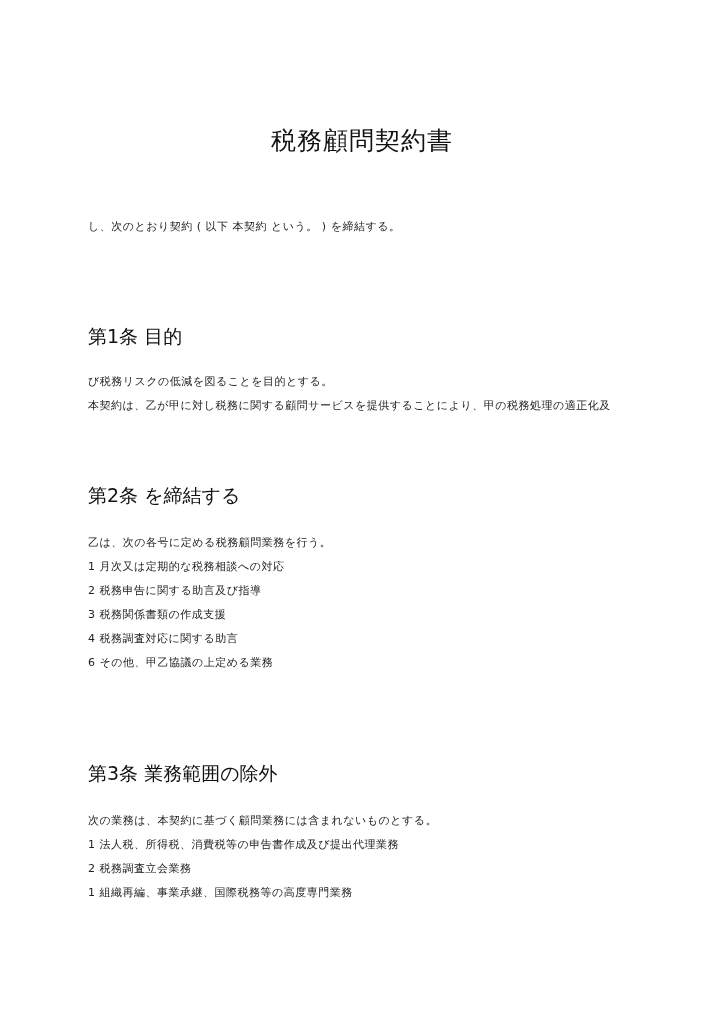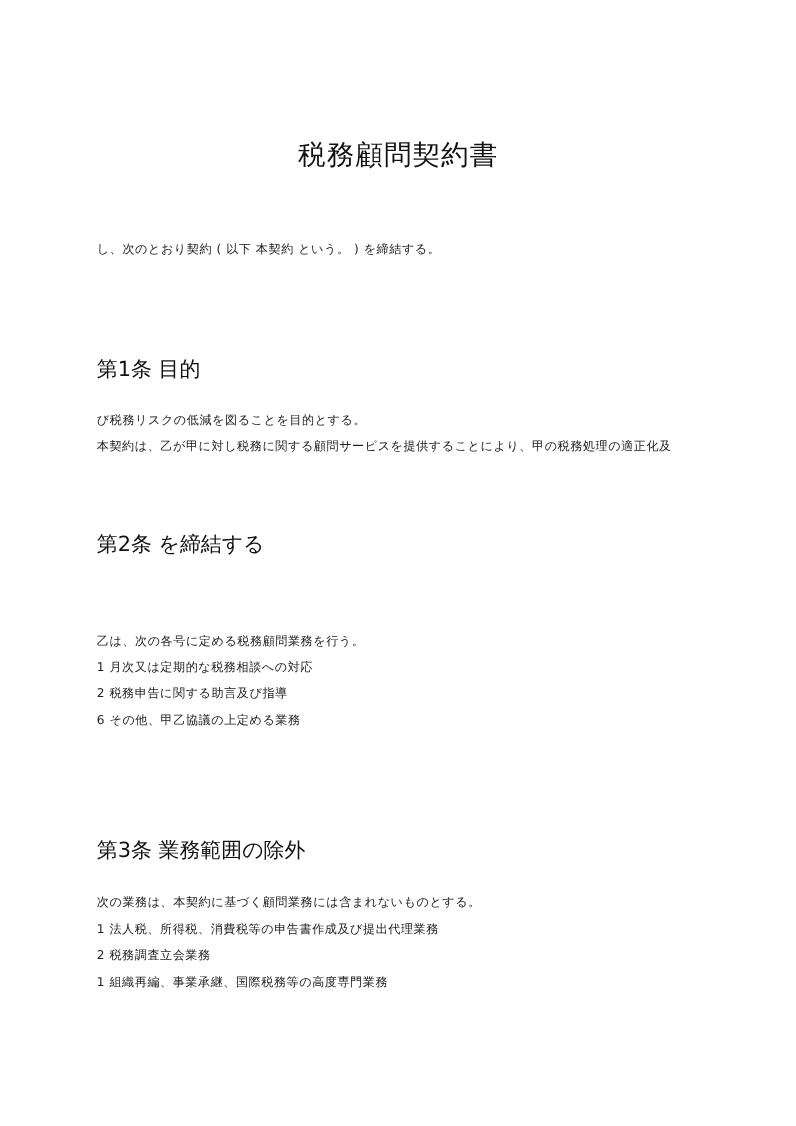--- a/index.html
+++ b/index.html
@@ -64,24 +64,26 @@
     <span class="line">し、次のとおり契約 ( 以下 本契約 という。 ) を締結する。</span>
   </div>
 
   <div class="heading" style="top:323px;">第1条 目的</div>
   <div class="para" style="top:370px;">
     <span class="line">び税務リスクの低減を図ることを目的とする。</span>
     <span class="line">本契約は、乙が甲に対し税務に関する顧問サービスを提供することにより、甲の税務処理の適正化及</span>
   </div>
 
   <div class="heading" style="top:482px;">第2条 を締結する</div>
-  <div class="para" style="top:531px;margin-top:40px;">
+  <div class="para" style="top:531px;">
     <span class="line">乙は、次の各号に定める税務顧問業務を行う。</span>
     <span class="line">1 月次又は定期的な税務相談への対応</span>
     <span class="line">2 税務申告に関する助言及び指導</span>
+    <span class="line">3 税務関係書類の作成支援</span>
+    <span class="line">4 税務調査対応に関する助言</span>
     <span class="line">6 その他、甲乙協議の上定める業務</span>
   </div>
 
   <div class="heading" style="top:760px;">第3条 業務範囲の除外</div>
   <div class="para" style="top:809px;">
     <span class="line">次の業務は、本契約に基づく顧問業務には含まれないものとする。</span>
     <span class="line">1 法人税、所得税、消費税等の申告書作成及び提出代理業務</span>
     <span class="line">2 税務調査立会業務</span>
     <span class="line">1 組織再編、事業承継、国際税務等の高度専門業務</span>
   </div>

